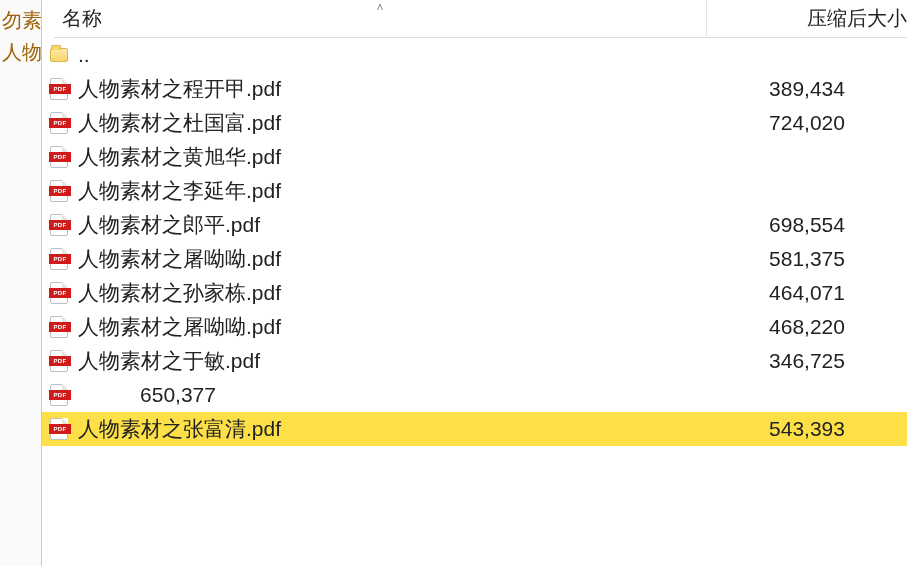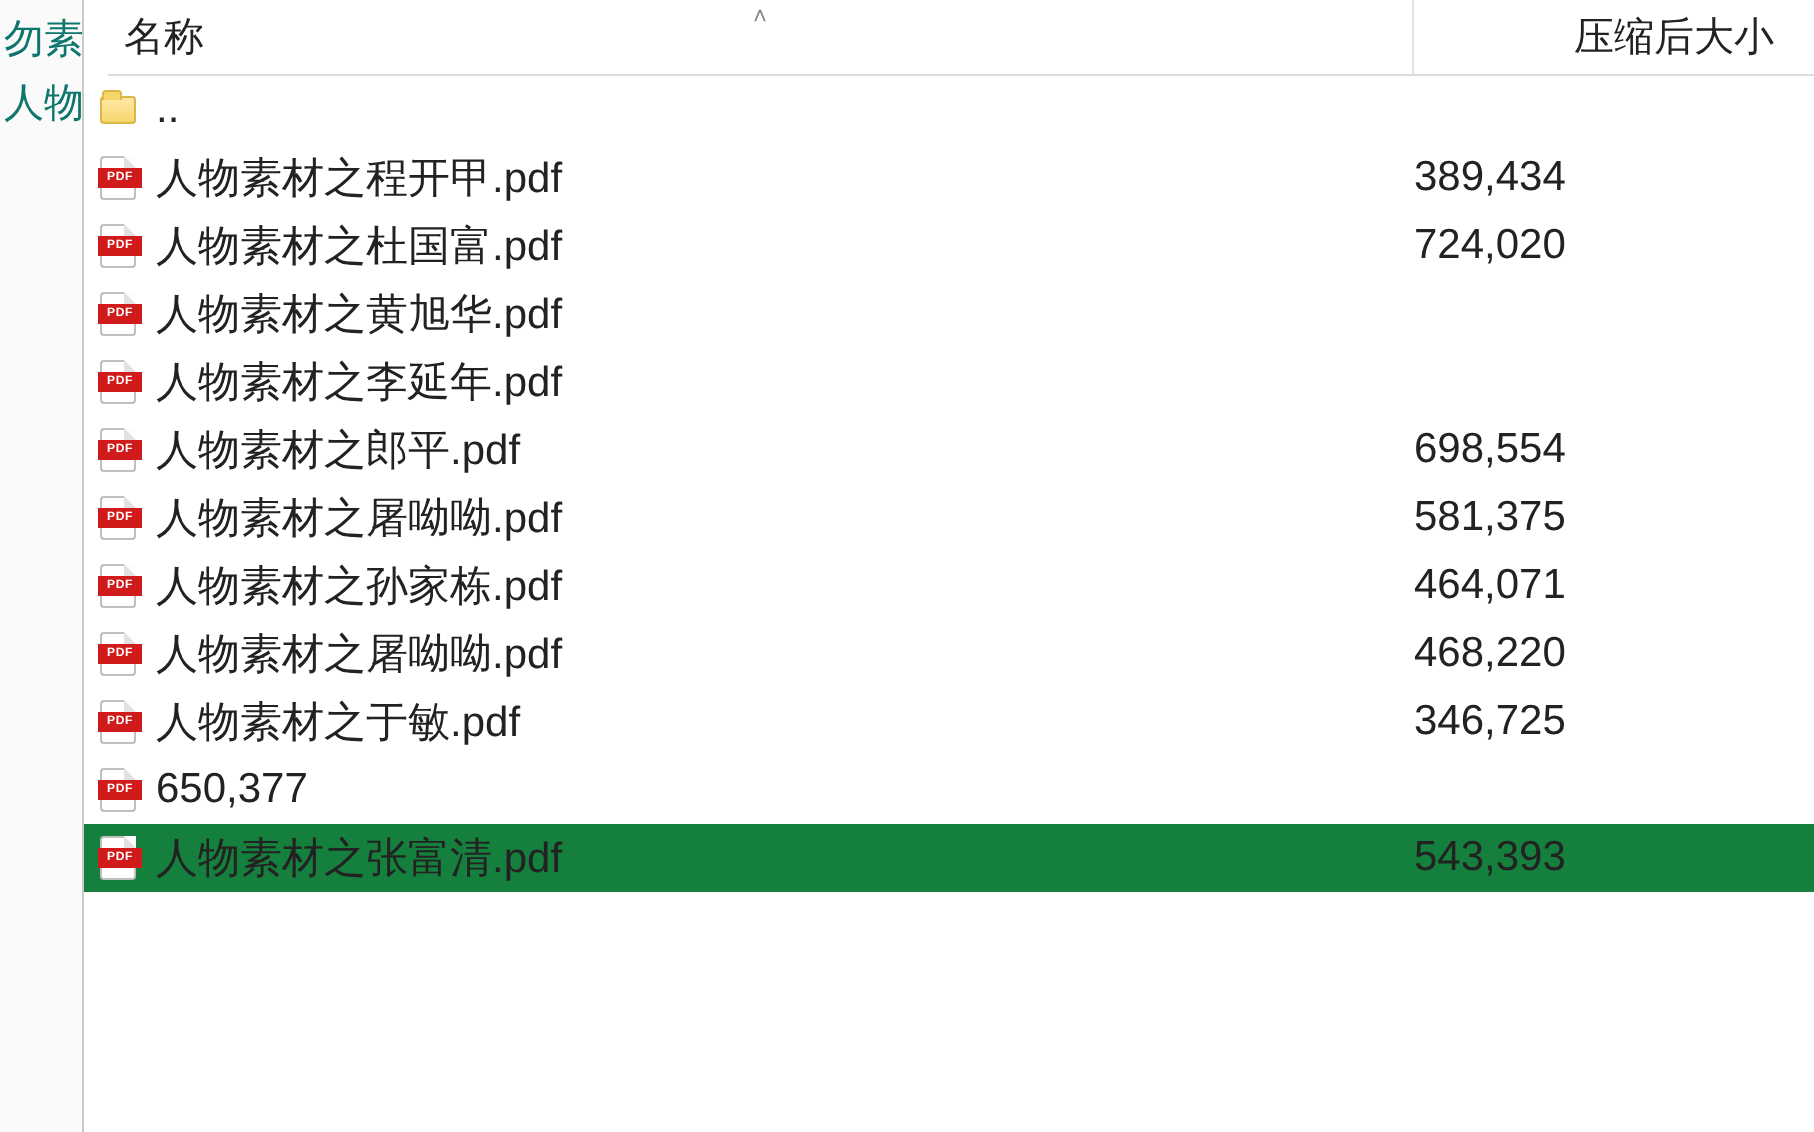--- a/index.html
+++ b/index.html
@@ -22,21 +22,21 @@
     background: #fafafa;
     border-right: 1px solid #c9c9c9;
     padding-top: 4px;
   }
   .left-sliver .sliver-item {
     font-size: 20px;
     white-space: nowrap;
     overflow: hidden;
     padding: 2px 2px;
     line-height: 28px;
-    color: #0f766e;
+    color: #a16207;
   }
   .main {
     flex: 1;
     position: relative;
     background: #ffffff;
   }
   .header {
     display: flex;
     align-items: center;
     height: 38px;
@@ -59,56 +59,55 @@
     position: absolute;
     left: 50%;
     top: 1px;
     transform: translateX(-50%);
     font-size: 12px;
     color: #888;
   }
   .header .col-size {
     width: 200px;
     text-align: right;
-    padding-right: 20px;
     display: flex;
     align-items: center;
     justify-content: flex-end;
     height: 100%;
   }
   .rows {
     display: flex;
     flex-direction: column;
   }
   .row {
     display: flex;
     align-items: center;
     height: 34px;
     padding-left: 6px;
   }
-  .row.selected { background: #15803d; }
+  .row.selected { background: #fde047; }
   .row .icon {
     width: 22px; height: 22px;
     margin-right: 8px;
     flex: none;
     display: flex;
     align-items: center;
     justify-content: center;
   }
   .row .fname {
     flex: 1;
     white-space: nowrap;
     overflow: hidden;
     text-overflow: ellipsis;
     color: #222;
     font-size: 21px;
   }
   .row .fsize {
     width: 200px;
-    text-align: left;
+    text-align: center;
     color: #222;
     font-size: 21px;
     font-variant-numeric: tabular-nums;
   }
   
   .folder-icon {
     width: 18px; height: 14px;
     background: linear-gradient(#ffe9a8, #f7d56b);
     border: 1px solid #d9b84a;
     border-radius: 2px;

